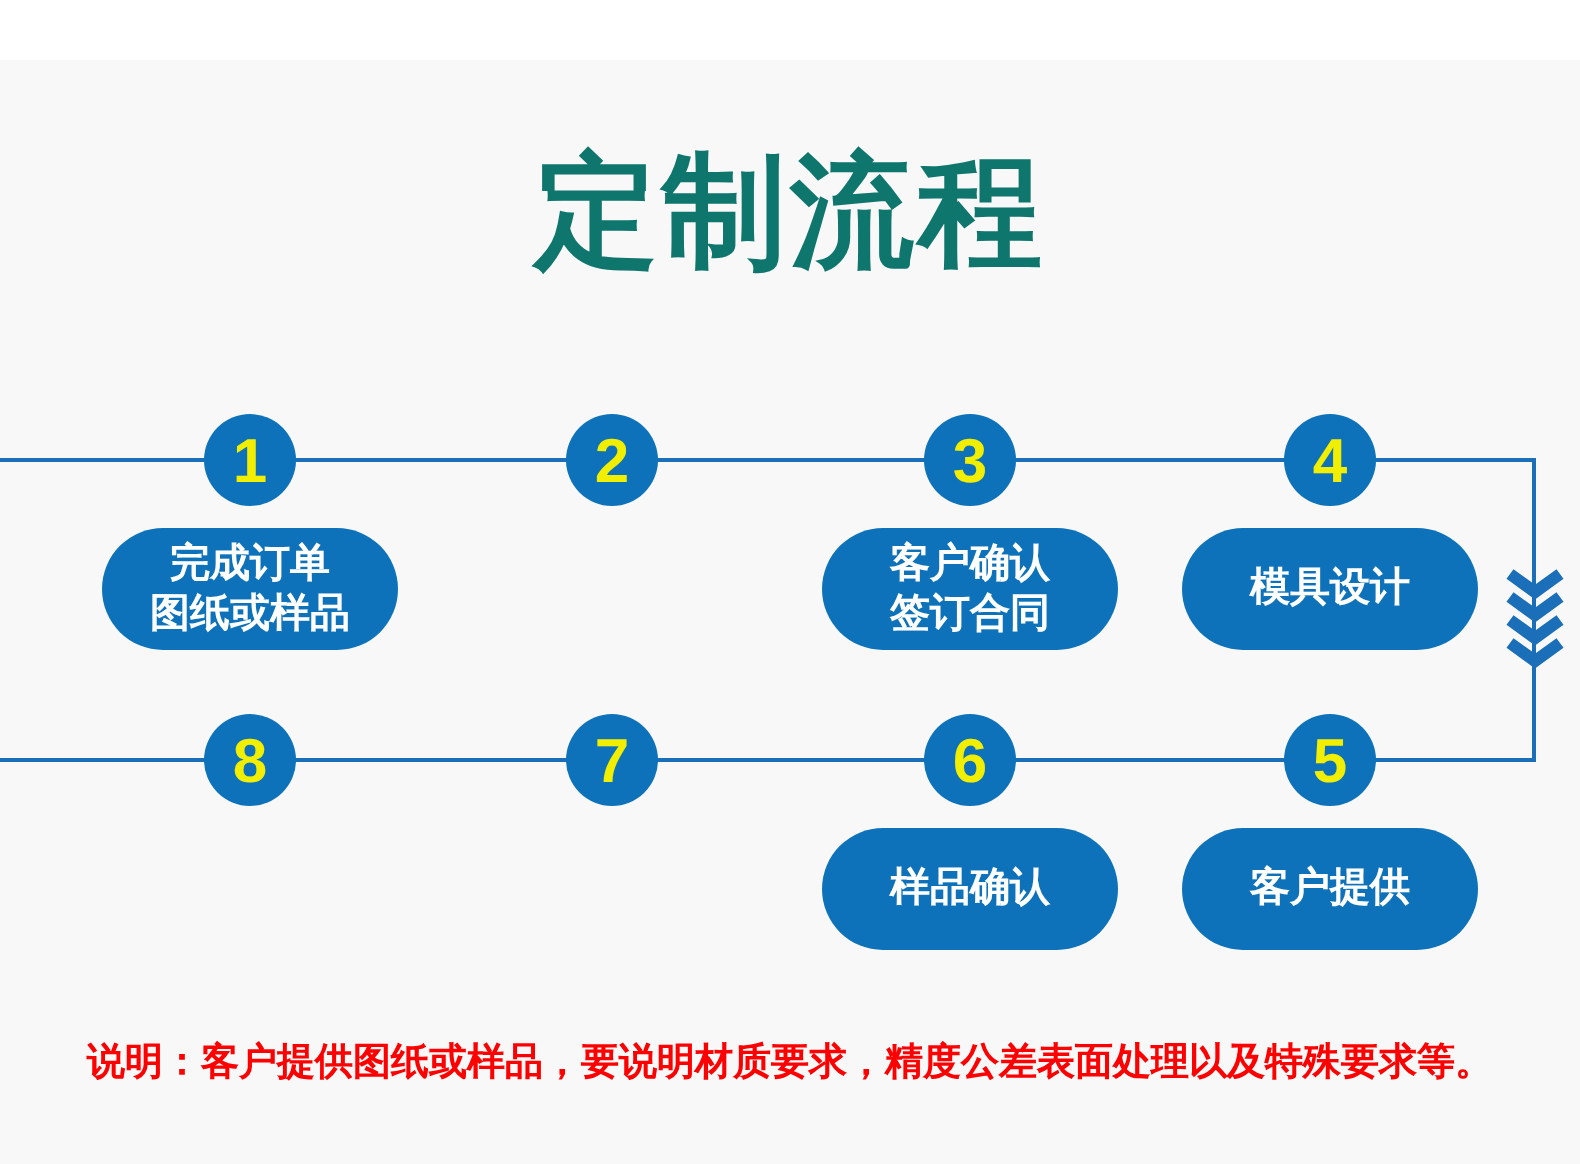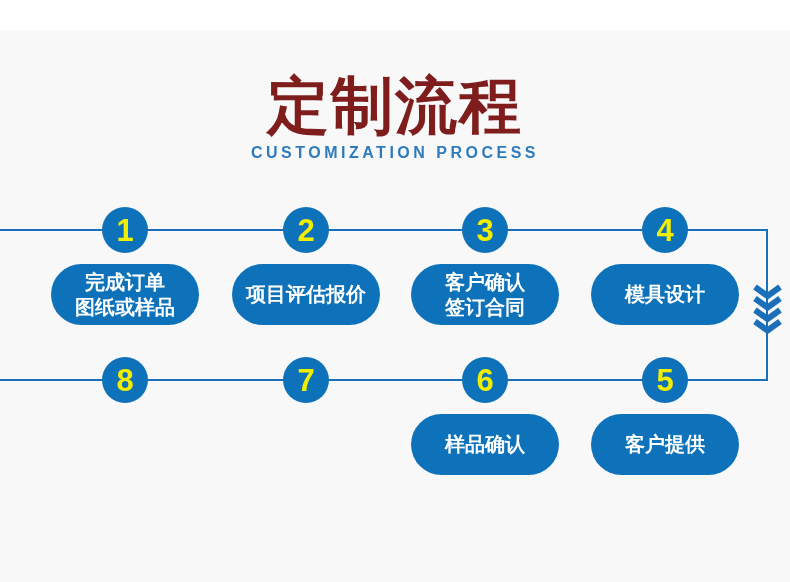--- a/index.html
+++ b/index.html
@@ -21,21 +21,21 @@
     background: #ffffff;
   }
   .title {
     position: absolute;
     top: 64px; left: 0;
     width: 100%;
     text-align: center;
     font-size: 62px;
     font-weight: 900;
     letter-spacing: 2px;
-    color: #7f1d1d;
+    color: #0f766e;
   }
   .subtitle {
     position: absolute;
     top: 144px; left: 0;
     width: 100%;
     text-align: center;
     font-size: 16px;
     font-weight: 700;
     letter-spacing: 3.5px;
     color: #2e7bbd;
@@ -115,47 +115,46 @@
   }
 </style>
 </head>
 <body>
 
 <div class="canvas">
 
   <div class="top-strip"></div>
 
   <div class="title">定制流程</div>
-  <div class="subtitle">CUSTOMIZATION PROCESS</div>
 
   <div class="hline hline-row1"></div>
   <div class="hline hline-row2"></div>
   <div class="vline"></div>
 
   <svg class="chevrons" viewBox="0 0 33 54">
     <path d="M4 4 L16.5 13 L29 4" fill="none" stroke="#1a6fb8" stroke-width="6"></path>
     <path d="M4 15.5 L16.5 24.5 L29 15.5" fill="none" stroke="#1a6fb8" stroke-width="6"></path>
     <path d="M4 27 L16.5 36 L29 27" fill="none" stroke="#1a6fb8" stroke-width="6"></path>
     <path d="M4 38.5 L16.5 47.5 L29 38.5" fill="none" stroke="#1a6fb8" stroke-width="6"></path>
   </svg>
 
   <div class="step-circle row1-circle col1">1</div>
   <div class="step-circle row1-circle col2">2</div>
   <div class="step-circle row1-circle col3">3</div>
   <div class="step-circle row1-circle col4">4</div>
 
   <div class="pill row1-pill pcol1">完成订单
 图纸或样品</div>
-  <div class="pill row1-pill pcol2">项目评估报价</div>
   <div class="pill row1-pill pcol3">客户确认
 签订合同</div>
   <div class="pill row1-pill pcol4">模具设计</div>
 
   <div class="step-circle row2-circle col1">8</div>
   <div class="step-circle row2-circle col2">7</div>
   <div class="step-circle row2-circle col3">6</div>
   <div class="step-circle row2-circle col4">5</div>
 
   <div class="pill row2-pill pcol3">样品确认</div>
   <div class="pill row2-pill pcol4">客户提供</div>
 
+  <div class="note">说明：客户提供图纸或样品，要说明材质要求，精度公差表面处理以及特殊要求等。</div>
 
 </div>
 
 </body></html>

